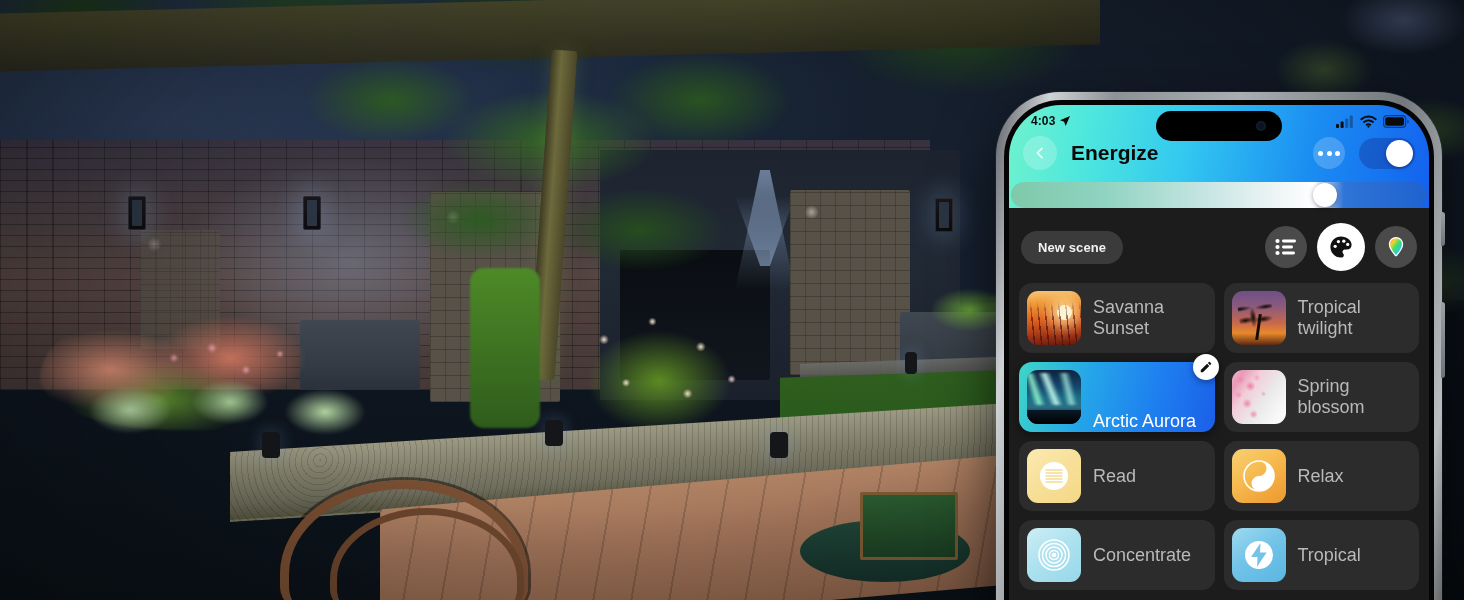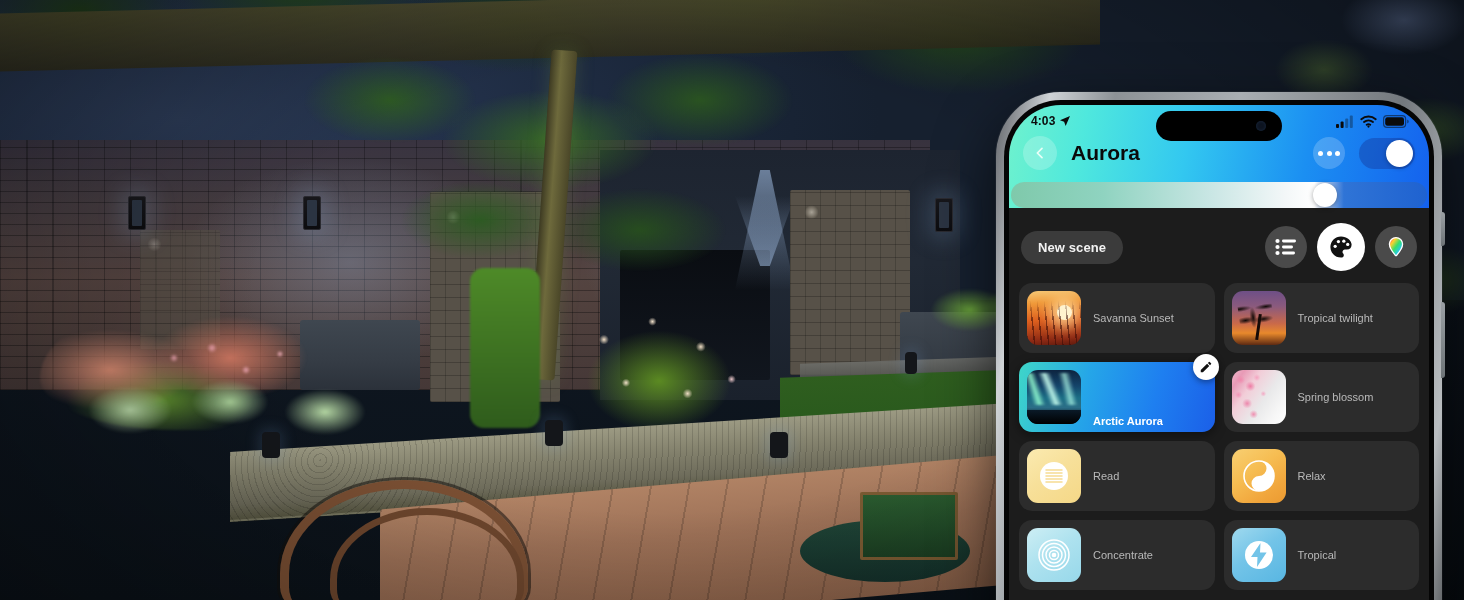--- a/index.html
+++ b/index.html
@@ -202,22 +202,22 @@
   .circbtn{width:42px;height:42px;border-radius:50%;background:#4a4a4a;
        display:flex;align-items:center;justify-content:center;}
   .circbtn.active{background:#fff;width:48px;height:48px;}
 
   .grid{display:grid;grid-template-columns:1fr 1fr;gap:9px;}
   .card{background:#2c2c2c;border-radius:13px;padding:8px;display:flex;align-items:center;
        gap:12px;height:54px;box-sizing:content-box;position:relative;}
   .card.sel{background:linear-gradient(105deg,#3fd6c8 0%,#25a6e8 34%,#1e7ff0 68%,#1b5fe8 100%);
        box-shadow:0 3px 12px rgba(0,0,0,.45);}
   .thumb{width:54px;height:54px;border-radius:11px;flex:0 0 auto;overflow:hidden;position:relative;}
-  .cname{font-size:11px;color:#b9b9b9;font-weight:400;}
-  .card.sel .cname{color:#fff;font-weight:700;margin-top:48px;}
+  .cname{font-size:18px;color:#b9b9b9;font-weight:400;}
+  .card.sel .cname{color:#fff;font-weight:400;margin-top:48px;}
   .editbadge{position:absolute;right:-4px;top:-8px;width:26px;height:26px;border-radius:50%;
        background:#fff;display:flex;align-items:center;justify-content:center;
        box-shadow:0 2px 6px rgba(0,0,0,.4);}
 
   
   .th-savanna{background:linear-gradient(175deg,#f6c978 0%,#f09a3a 22%,#dd5f1e 52%,#8e2a14 86%,#5e1a0d 100%);}
   .th-savanna::before{content:"";position:absolute;right:9px;top:14px;width:15px;height:15px;border-radius:50%;
        background:#fff3cf;box-shadow:0 0 14px 7px rgba(255,225,160,.8);}
   .th-savanna::after{content:"";position:absolute;inset:0;
        background:repeating-linear-gradient(84deg,rgba(60,12,6,.6) 0 1.4px,transparent 1.4px 7px);
@@ -383,21 +383,21 @@
               </svg>
             </div>
           </div>
 
           <div class="navrow">
             <div class="backbtn">
               <svg width="16" height="16" viewBox="0 0 24 24" fill="none" stroke="#e8fff7" stroke-width="2.6" stroke-linecap="round" stroke-linejoin="round">
                   <polyline points="15 5 8 12 15 19"></polyline>
                 </svg>
             </div>
-            <div class="title">Aurora</div>
+            <div class="title">Energize</div>
             <div class="dots">
               <span></span>
               <span></span>
               <span></span>
             </div>
             <div class="toggle">
               <div class="knob"></div>
             </div>
           </div>
 

